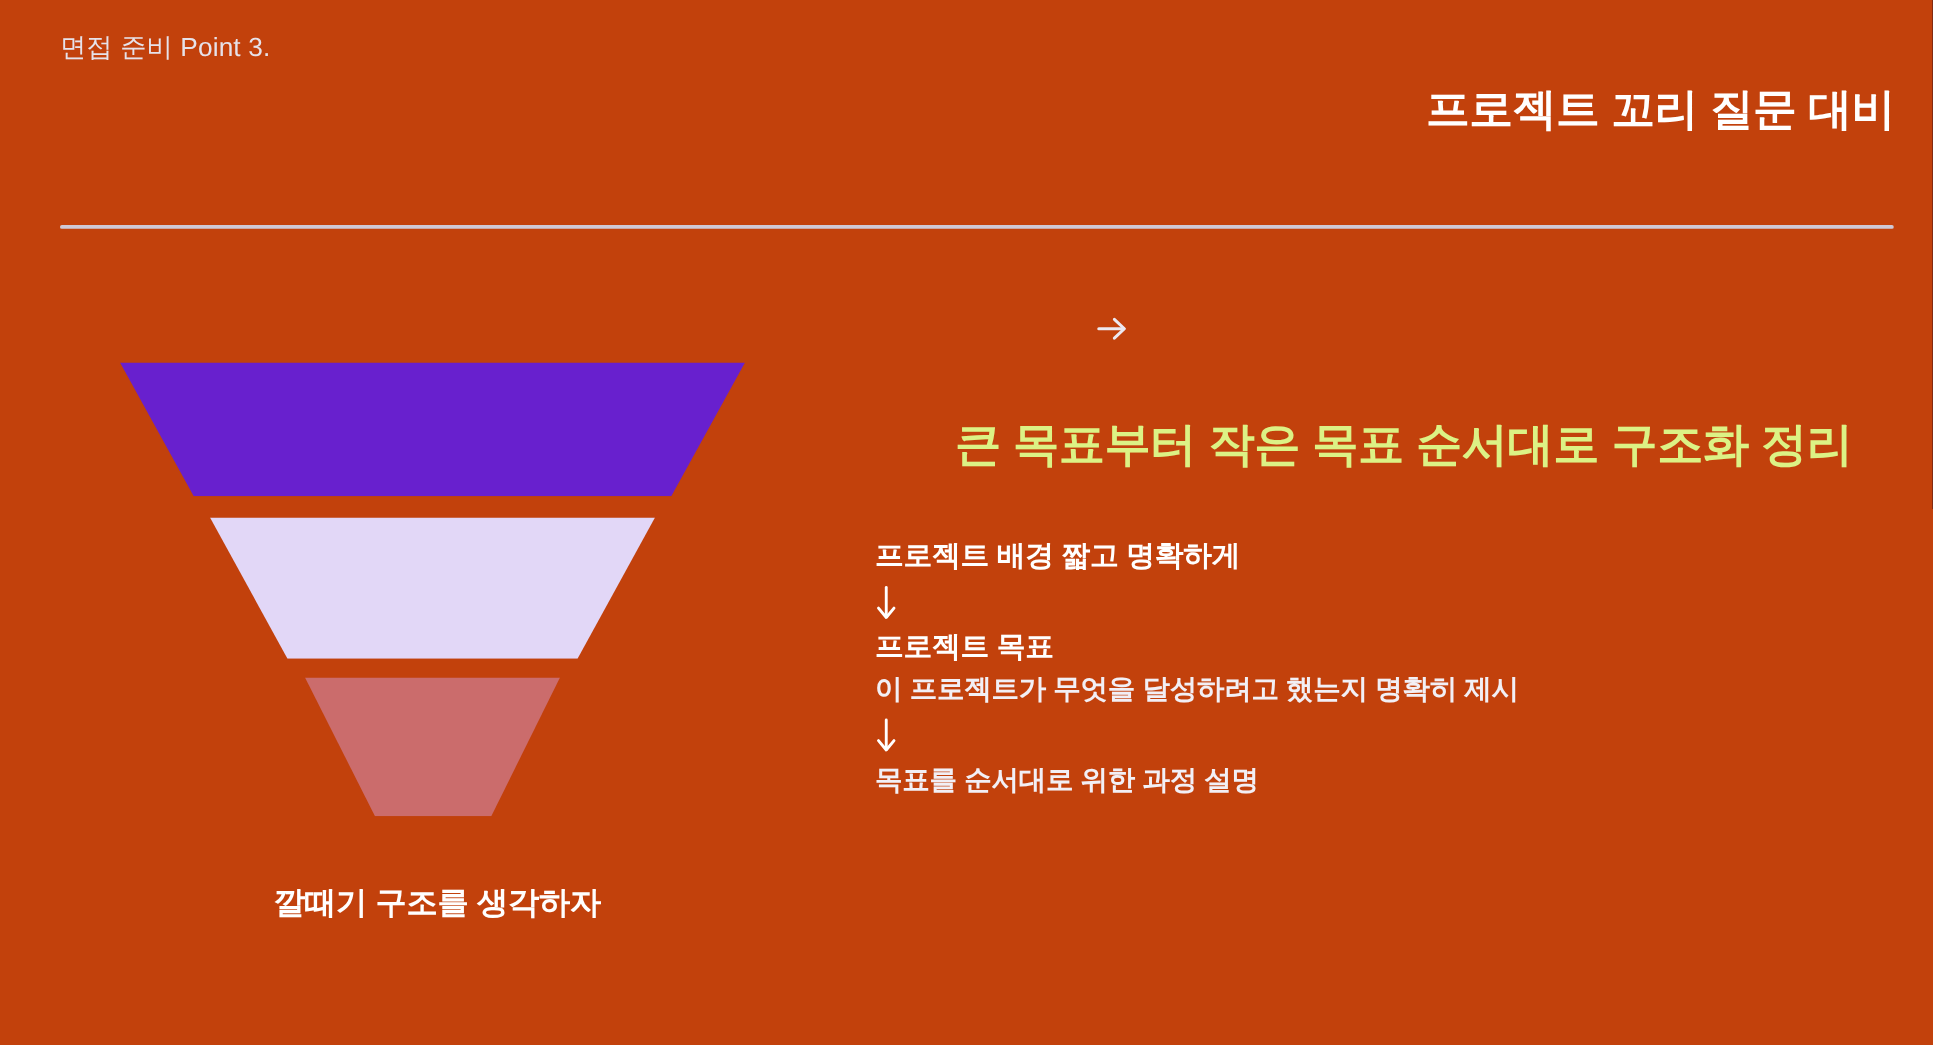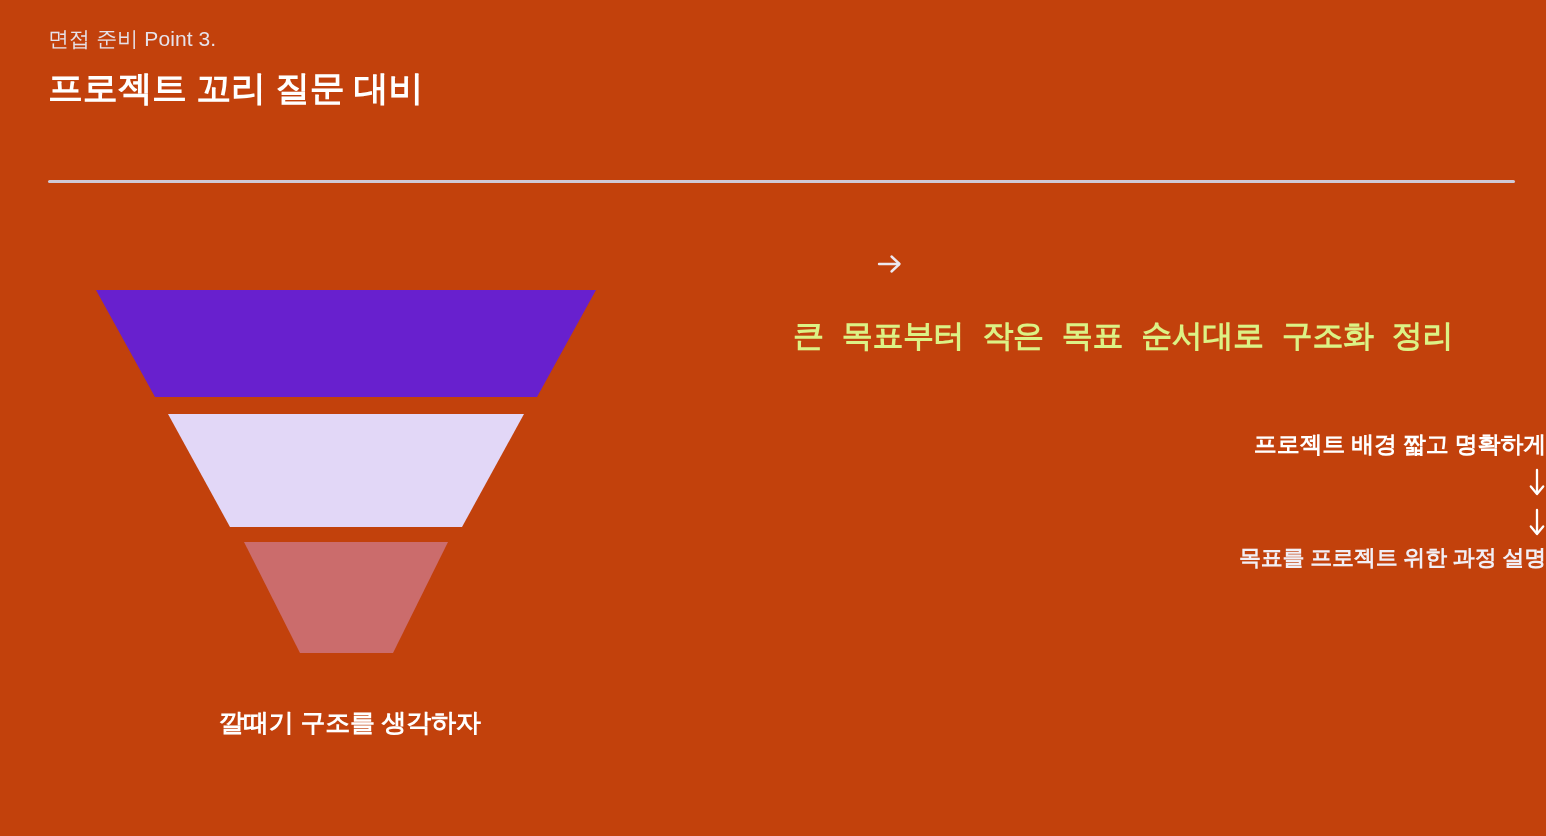--- a/index.html
+++ b/index.html
@@ -42,20 +42,21 @@
   }
 
   .slide-title {
     margin-top: 10px;
     font-size: 35px;
     line-height: 48px;
     color: #ffffff;
     font-weight: bold;
     letter-spacing: -0.3px;
     white-space: nowrap;
+    text-align: right;
   }
 
   #divider {
     position: absolute;
     left: 48px;
     top: 180px;
     width: 1467px;
     height: 3px;
     background: #cfc9d6;
     border-radius: 2px;
@@ -130,38 +131,37 @@
     text-align: center;
     color: #ece8f0;
     font-size: 24px;
     line-height: 24px;
   }
   #flow-arrow-icon svg { display: inline-block; vertical-align: middle; }
 
   #flow-heading {
     position: absolute;
     left: 0;
-    top: 116px;
+    top: 134px;
     width: 846px;
     text-align: center;
-    font-size: 31px;
+    font-size: 37px;
     line-height: 44px;
     font-weight: bold;
     color: #dcf285;
     letter-spacing: -0.4px;
     white-space: nowrap;
-    font-family: Liberation Mono, monospace;
   }
 
   #flow-steps {
     position: absolute;
     left: 0;
     top: 228px;
     width: 846px;
-    text-align: right;
+    text-align: left;
   }
 
   .flow-step-title {
     font-size: 23px;
     line-height: 33px;
     font-weight: bold;
     color: #ffffff;
     letter-spacing: -0.2px;
     white-space: nowrap;
   }
@@ -245,30 +245,34 @@
           <div class="flow-step-title">프로젝트 배경 짧고 명확하게</div>
         </div>
 
         <div class="flow-down-arrow">
           <svg width="18" height="30" viewBox="0 0 18 30" fill="none">
             <path d="M9 2 V25" stroke="#ffffff" stroke-width="2.3" stroke-linecap="round"></path>
             <path d="M2.8 18.5 L9 26 L15.2 18.5" stroke="#ffffff" stroke-width="2.3" stroke-linecap="round" stroke-linejoin="round" fill="none"></path>
           </svg>
         </div>
 
+        <div class="flow-step">
+          <div class="flow-step-title">프로젝트 목표</div>
+          <div class="flow-step-desc">이 프로젝트가 무엇을 달성하려고 했는지 명확히 제시</div>
+        </div>
 
         <div class="flow-down-arrow">
           <svg width="18" height="30" viewBox="0 0 18 30" fill="none">
             <path d="M9 2 V25" stroke="#ffffff" stroke-width="2.3" stroke-linecap="round"></path>
             <path d="M2.8 18.5 L9 26 L15.2 18.5" stroke="#ffffff" stroke-width="2.3" stroke-linecap="round" stroke-linejoin="round" fill="none"></path>
           </svg>
         </div>
 
         <div class="flow-step">
-          <div class="flow-step-desc">목표를 프로젝트 위한 과정 설명</div>
+          <div class="flow-step-desc">목표를 순서대로 위한 과정 설명</div>
         </div>
 
       </div>
 
     </div>
 
   </div>
 </div>
 
 </body></html>

